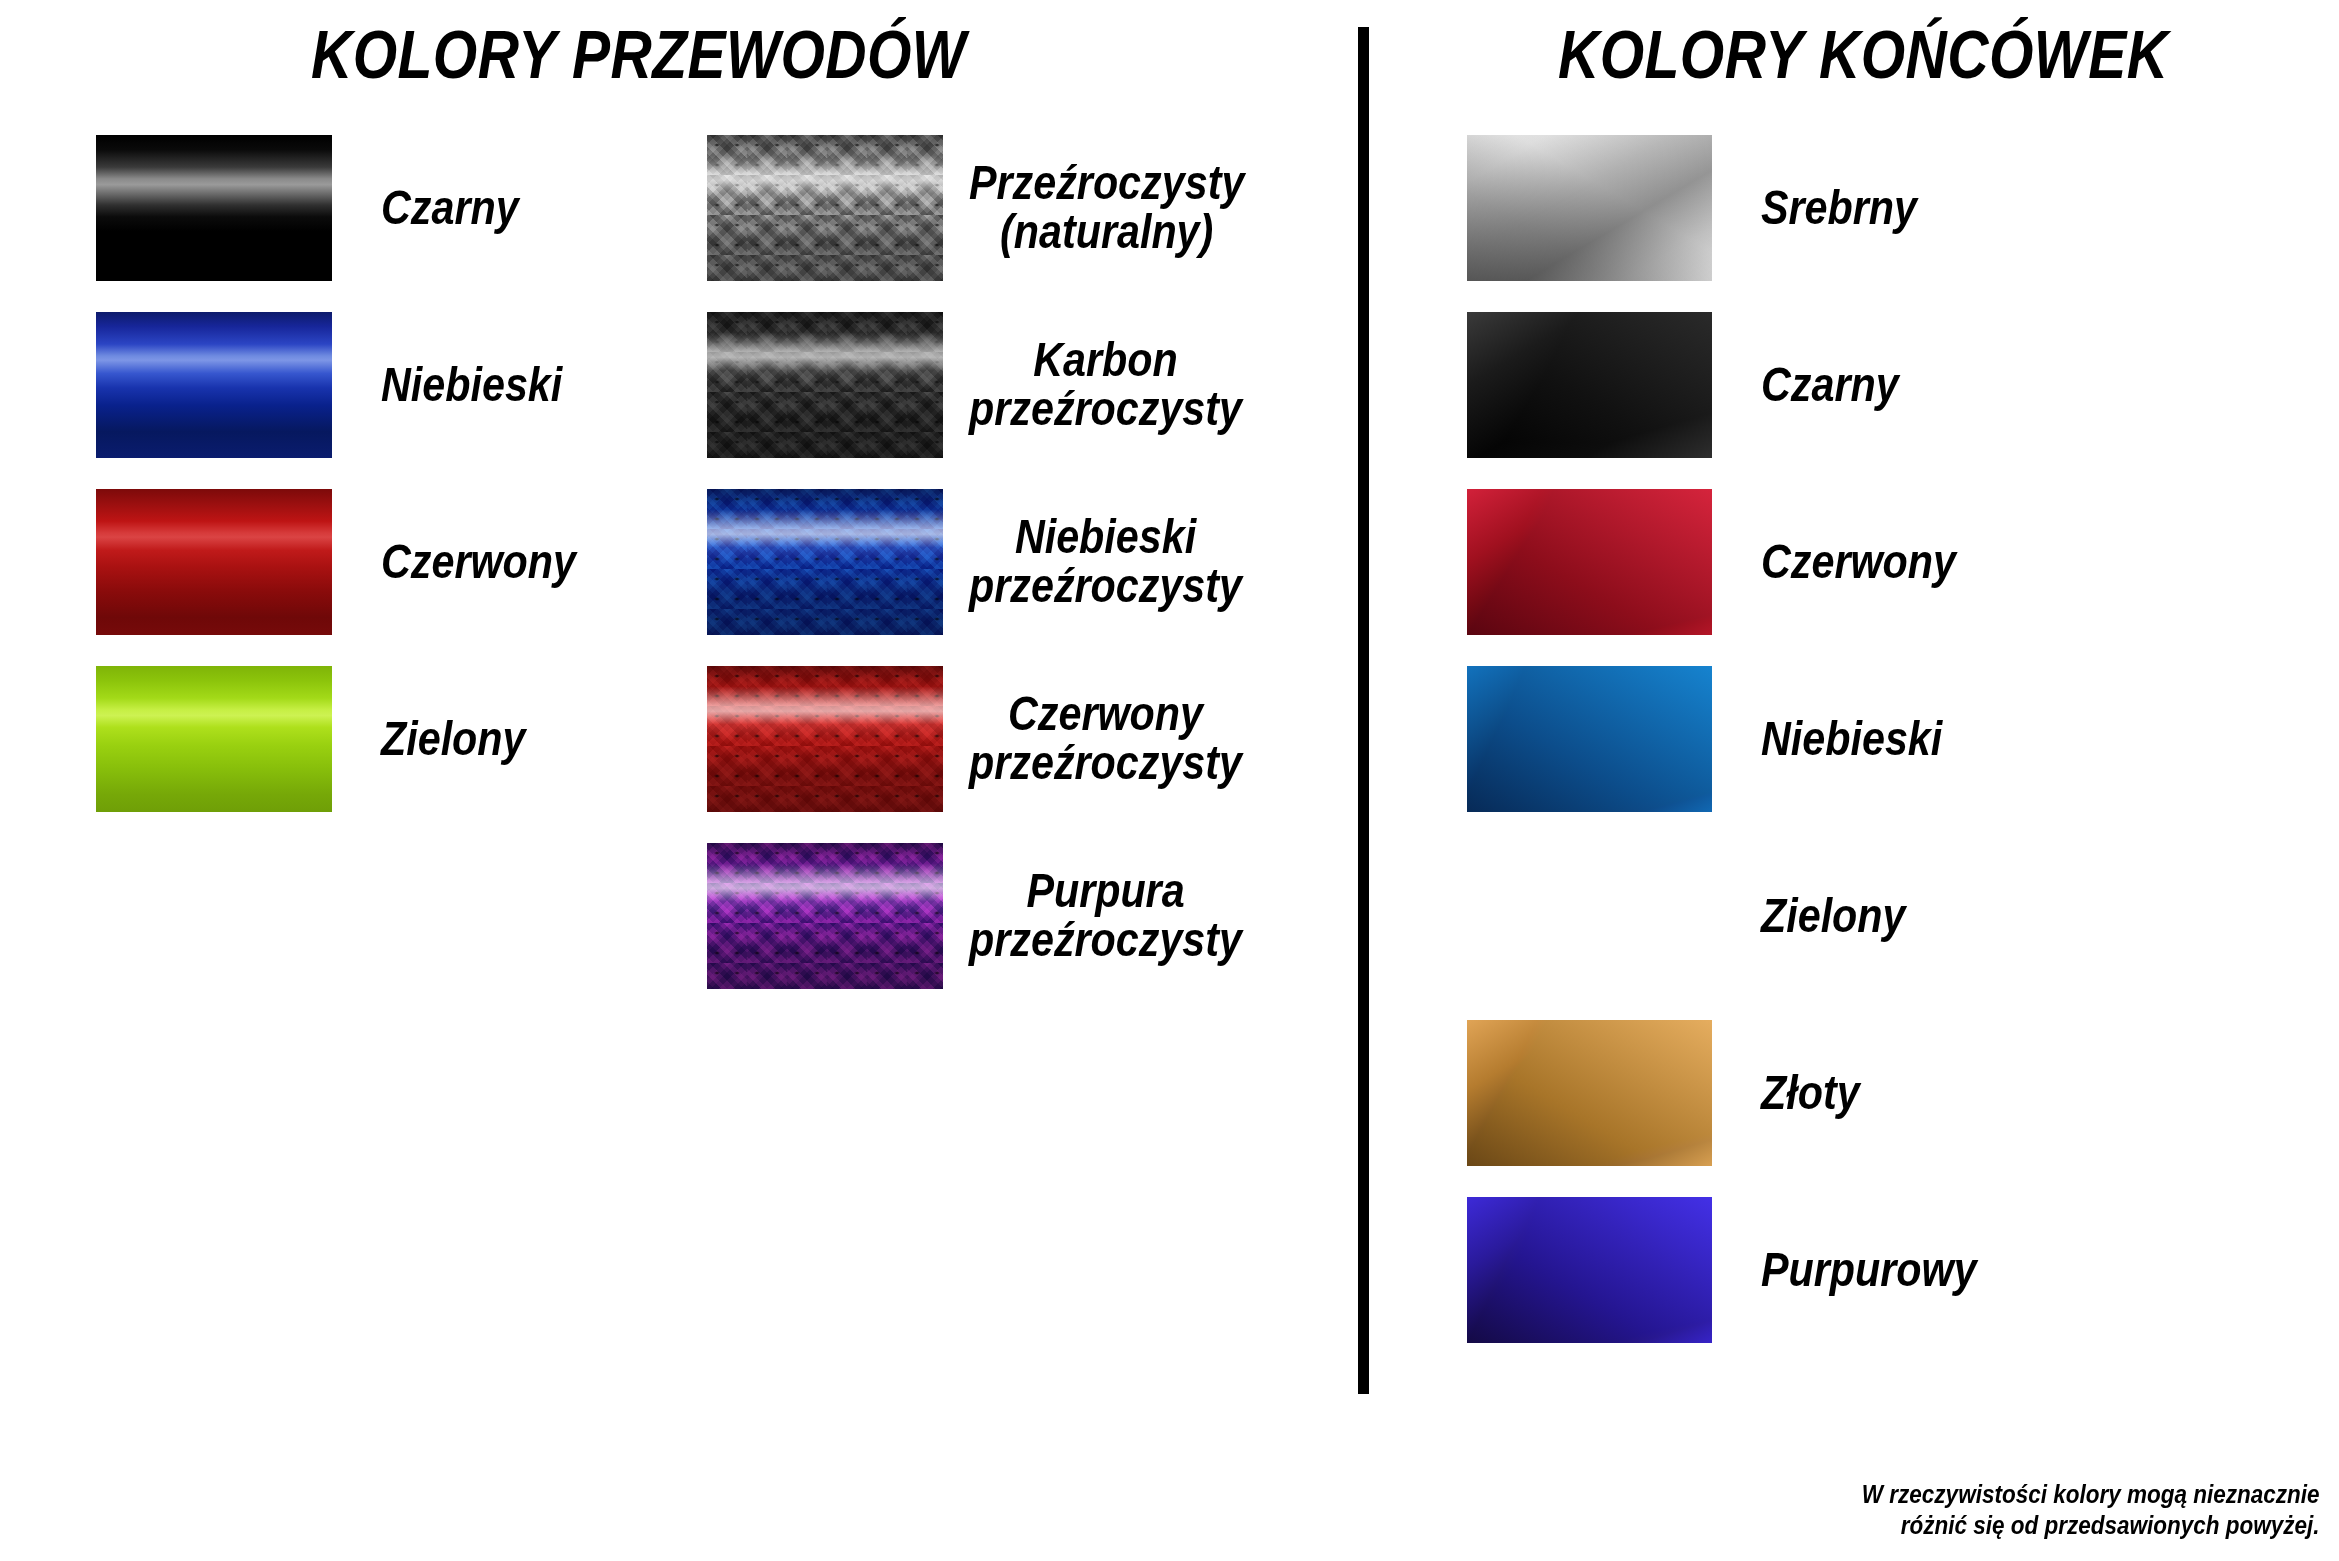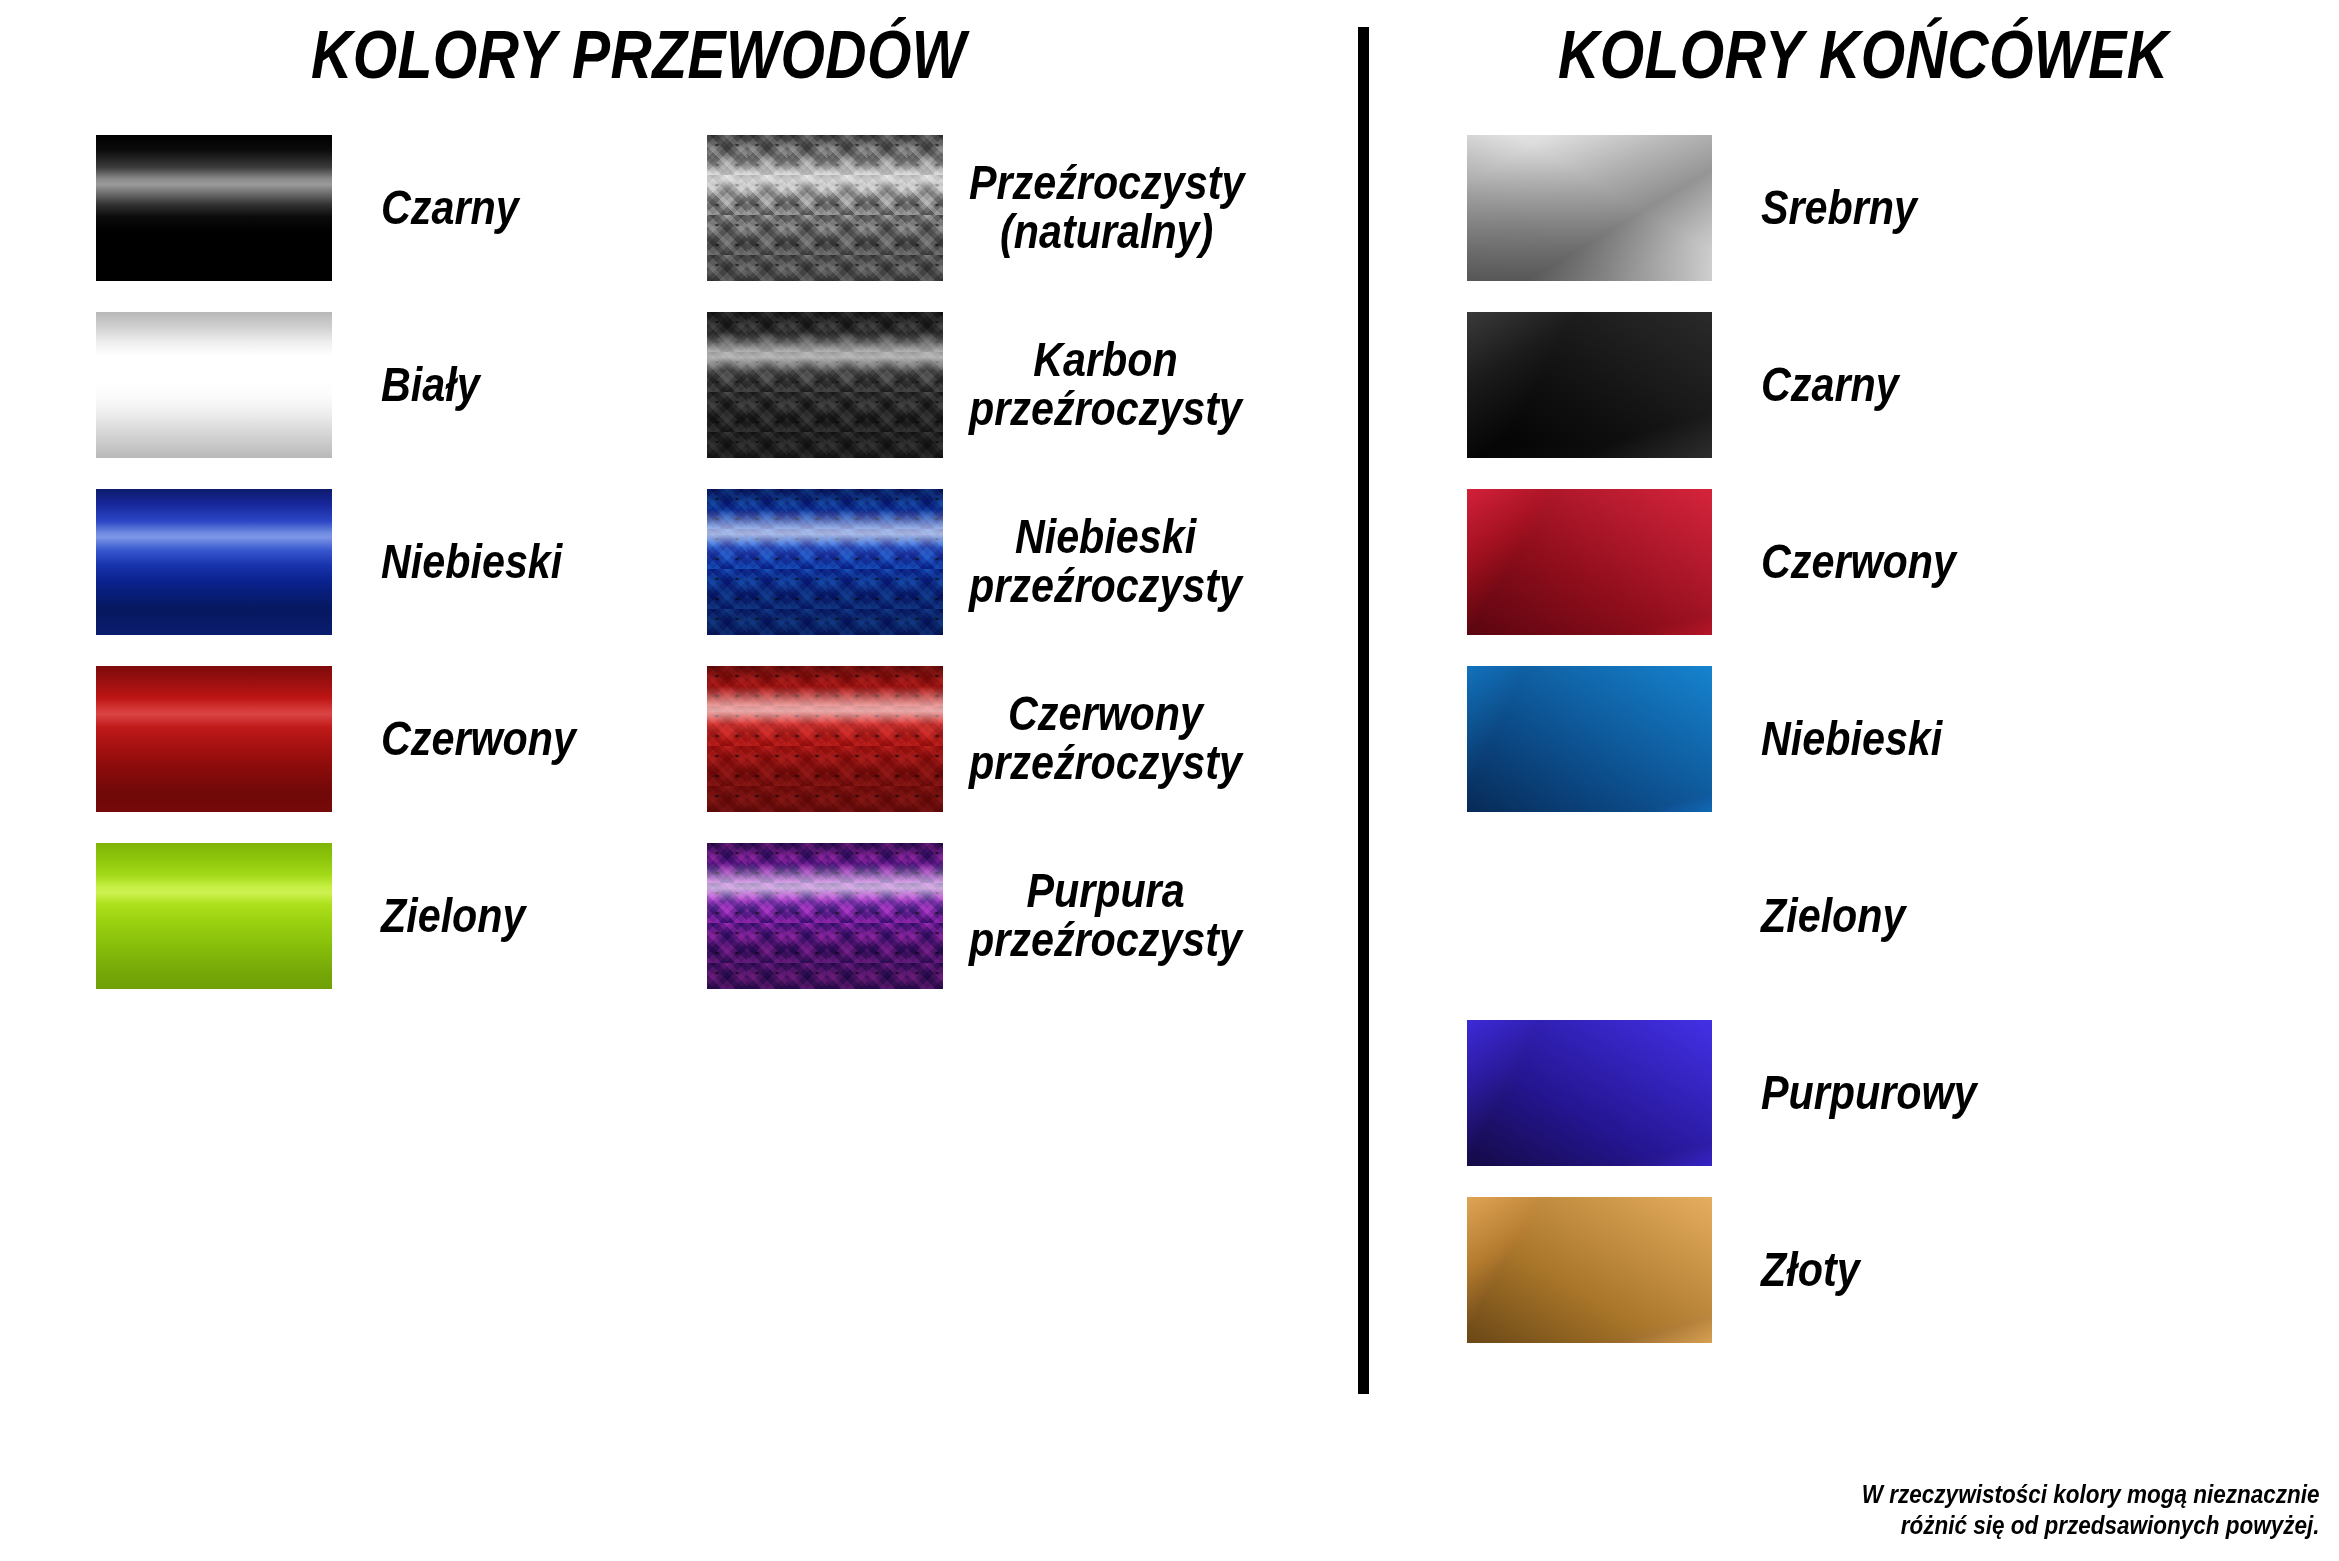--- a/index.html
+++ b/index.html
@@ -225,24 +225,20 @@
 <div class="h-right">KOLORY KOŃCÓWEK</div>
 
 <div class="divider"></div>
 
 <div class="col" id="col-cable">
     <div class="row">
       <div class="sw cab cab-black"></div>
       <div class="lbl">Czarny</div>
     </div>
     <div class="row">
-      <div class="sw cab cab-white"></div>
-      <div class="lbl">Biały</div>
-    </div>
-    <div class="row">
       <div class="sw cab cab-blue"></div>
       <div class="lbl">Niebieski</div>
     </div>
     <div class="row">
       <div class="sw cab cab-red"></div>
       <div class="lbl">Czerwony</div>
     </div>
     <div class="row">
       <div class="sw cab cab-green"></div>
       <div class="lbl">Zielony</div>
@@ -300,24 +296,24 @@
     </div>
     <div class="row">
       <div class="sw fit fit-blue"></div>
       <div class="lbl">Niebieski</div>
     </div>
     <div class="row">
       <div class="sw fit fit-green"></div>
       <div class="lbl">Zielony</div>
     </div>
     <div class="row">
+      <div class="sw fit fit-gold"></div>
+      <div class="lbl">Złoty</div>
+    </div>
+    <div class="row">
       <div class="sw fit fit-purple"></div>
       <div class="lbl">Purpurowy</div>
     </div>
-    <div class="row">
-      <div class="sw fit fit-gold"></div>
-      <div class="lbl">Złoty</div>
-    </div>
   </div>
 
 <div class="footnote">W rzeczywistości kolory mogą nieznacznie
 różnić się od przedsawionych powyżej.</div>
 
 
 </body></html>

